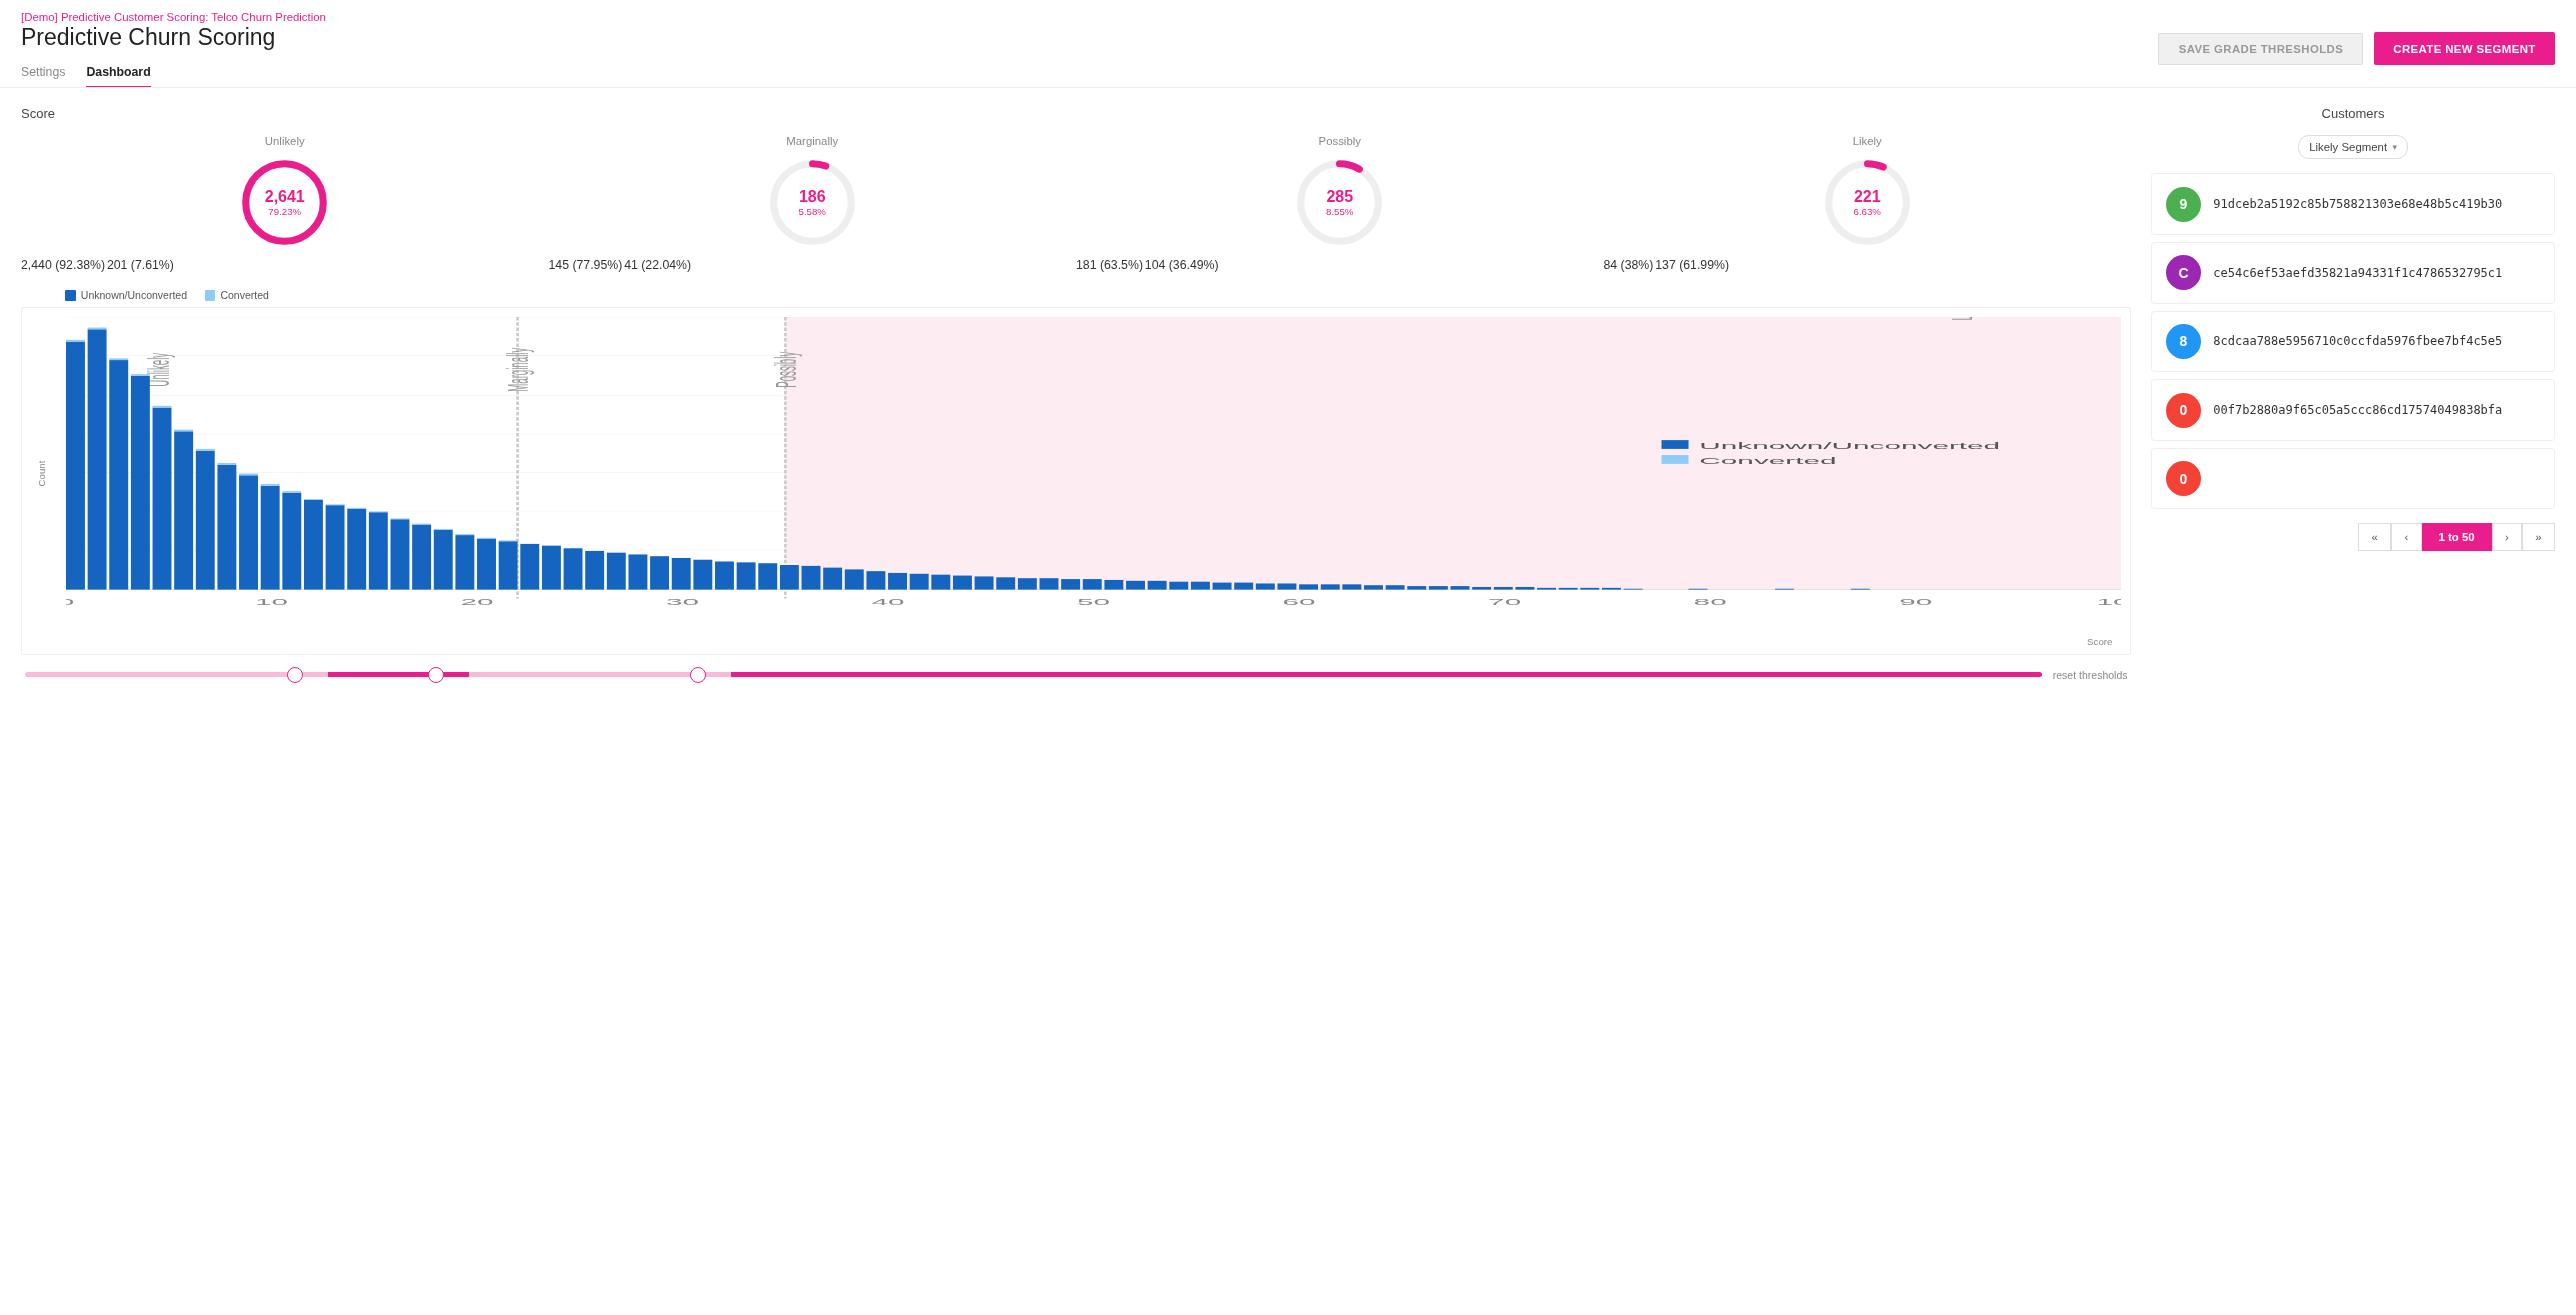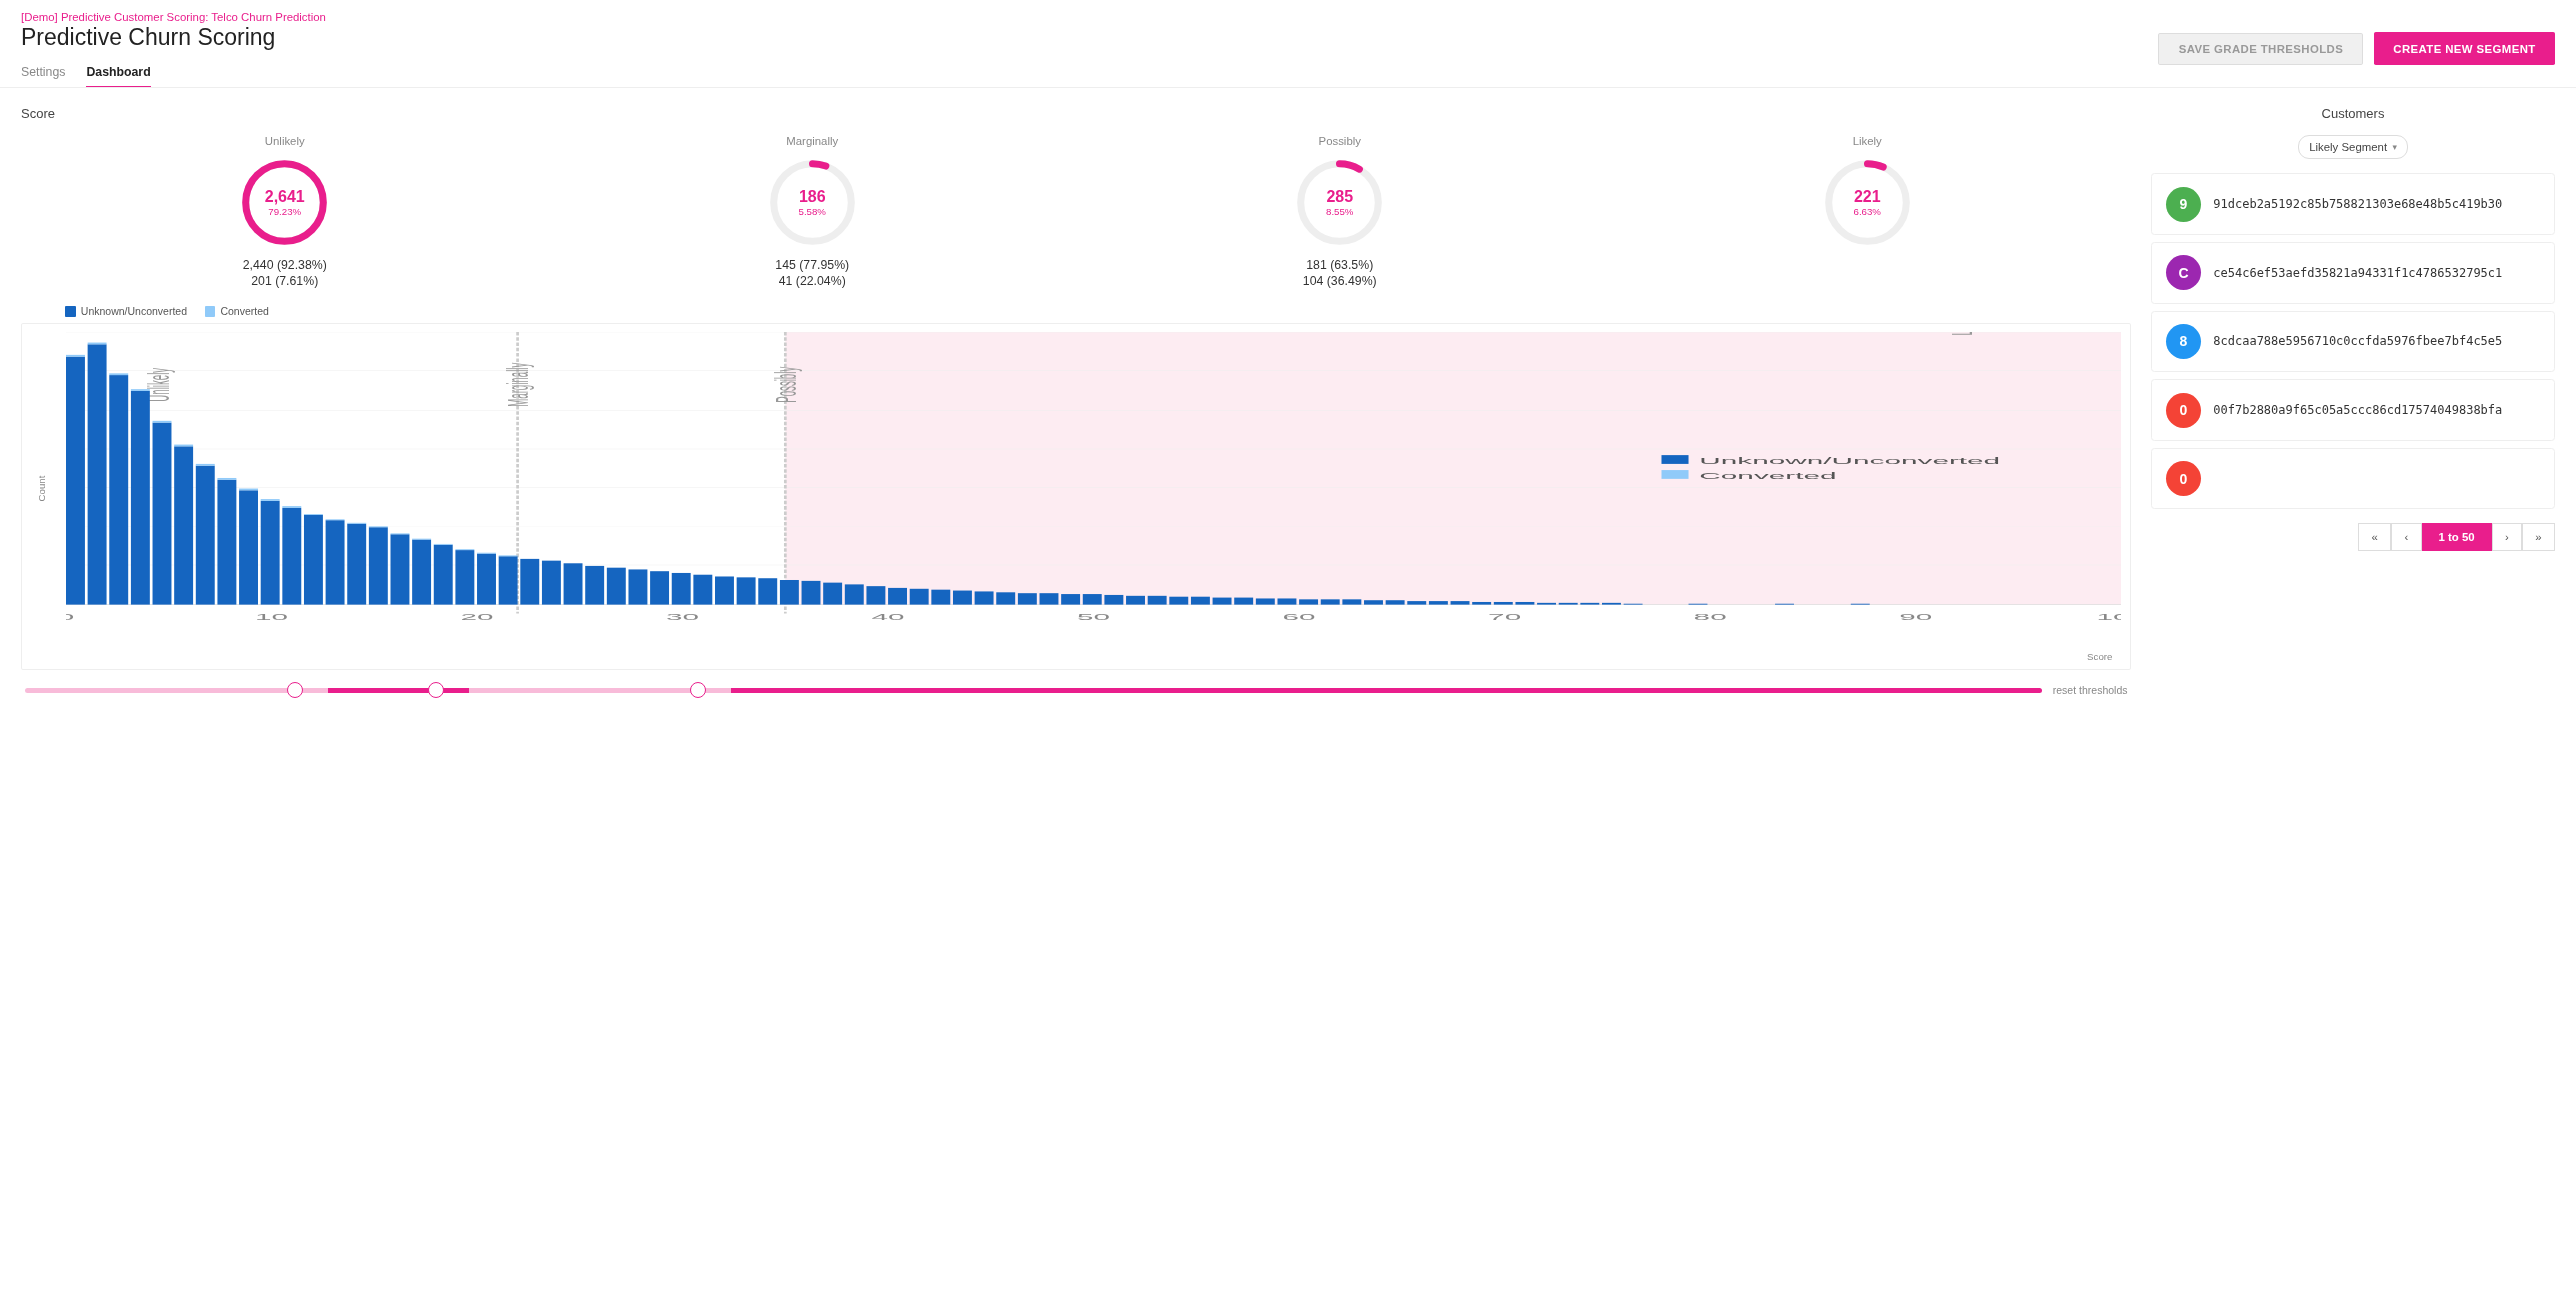--- a/index.html
+++ b/index.html
@@ -60,21 +60,21 @@
     .customer-list { display: flex; flex-direction: column; gap: 7px; }
     .customer-item { display: flex; align-items: center; gap: 12.3px; padding: 12.3px 14px; border: 0.9px solid #eee; border-radius: 3.5px; }
     .customer-avatar { width: 35px; height: 35px; border-radius: 50%; display: flex; align-items: center; justify-content: center; font-size: 14px; font-weight: 600; color: #fff; flex-shrink: 0; }
     .customer-id { font-size: 12px; color: #333; font-family: monospace; }
 
     
     .pagination { display: flex; align-items: center; gap: 0; margin-top: 14px; justify-content: flex-end; }
     .page-btn { border: 0.9px solid #ddd; background: #fff; padding: 7px 12.3px; cursor: pointer; font-size: 11.4px; color: #555; }
     .page-current { background: #e91e8c; color: #fff; border: 0.9px solid #e91e8c; padding: 7px 16px; font-size: 11.4px; font-weight: 600; }
 
-    .score-row-stats { display: flex; flex-direction: column; gap: 1.8px; margin-top: 7px; }
+    .score-row-stats { display: flex; flex-direction: row; gap: 1.8px; margin-top: 7px; }
   </style>
 </head>
 <body>
 
 <div class="header">
   <div class="header-left">
     <div class="demo-label">[Demo] Predictive Customer Scoring: Telco Churn Prediction</div>
     <div class="page-title">Predictive Churn Scoring</div>
     <div class="tabs">
       <div class="tab">Settings</div>
@@ -151,20 +151,24 @@
         <div class="score-card-label">Likely</div>
         <div class="donut-container">
           <svg viewBox="0 0 110 110">
             <circle cx="55" cy="55" r="44" fill="none" stroke="#eee" stroke-width="8"></circle>
             <circle cx="55" cy="55" r="44" fill="none" stroke="#e91e8c" stroke-width="8" stroke-dasharray="18.32 276.46" stroke-dashoffset="0" stroke-linecap="round" transform="rotate(-90 55 55)"></circle>
           </svg>
           <div class="donut-center">
             <div class="donut-value">221</div>
             <div class="donut-pct">6.63%</div>
           </div>
+        </div>
+        <div class="score-row-stats">
+          <div class="row">84  (38%)</div>
+          <div class="row">137  (61.99%)</div>
         </div>
       </div>
 
     </div>
 
     <div class="legend" style="margin-bottom: 5.3px; margin-left: 44px;">
       <div class="legend-item">
         <div class="legend-dot dark-blue"></div>
         <span>Unknown/Unconverted</span>
       </div>

